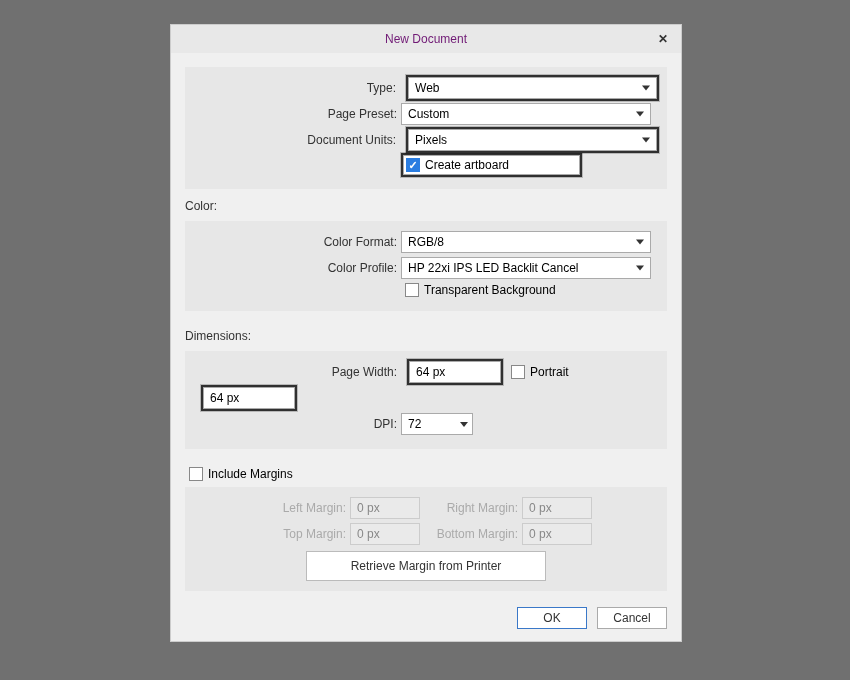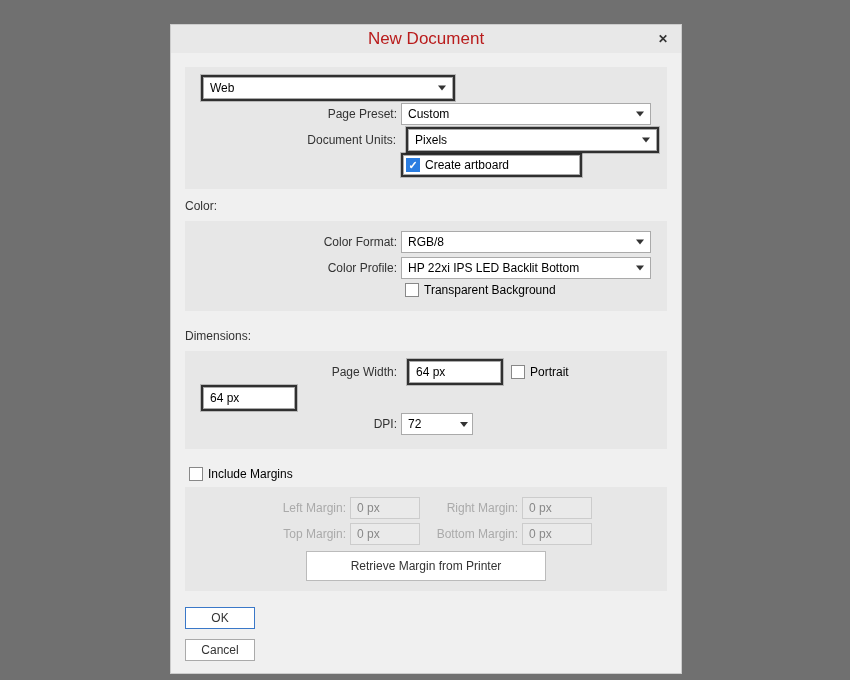--- a/index.html
+++ b/index.html
@@ -1,19 +1,19 @@
 <!DOCTYPE html>
 <html><head>
 <meta charset="utf-8">
 <style>
 * { box-sizing: border-box; margin: 0; padding: 0; font-family: "Segoe UI", Tahoma, sans-serif; font-size: 12px; }
 body { background: #707070; width: 850px; height: 680px; position: relative; }
 .dialog { position: absolute; left: 170px; top: 24px; width: 512px; background: #f0f0f0; border: 1px solid #cccccc; }
 .titlebar { height: 28px; display: flex; align-items: center; justify-content: center; position: relative; background: #e8e8e8; }
-.titlebar .title { font-size: 17px; color: #b91c1c; }
+.titlebar .title { font-size: 12px; color: #701a75; }
 .titlebar .close { position: absolute; right: 8px; top: 4px; width: 20px; height: 20px; display: flex; align-items: center; justify-content: center; font-size: 15px; cursor: pointer; color: #333; font-weight: bold; }
 .content { padding: 14px 14px 10px 14px; }
 .section { background: #e7e7e7; padding: 10px 10px 10px 10px; margin-bottom: 10px; }
 .section-plain { background: transparent; padding: 0 0 8px 0; margin-bottom: 10px; }
 .section-title { color: #333; margin-bottom: 8px; font-size: 12px; }
 .row { display: flex; align-items: center; margin-bottom: 4px; min-height: 22px; }
 .row .lbl { width: 206px; text-align: right; padding-right: 4px; color: #333; }
 .dropdown { position: relative; height: 22px; background: #fff; border: 1px solid #aaa; display: flex; align-items: center; padding: 0 20px 0 6px; cursor: pointer; }
 .dropdown .arrow { position: absolute; right: 6px; top: 50%; transform: translateY(-50%); width: 0; height: 0; border-left: 4px solid transparent; border-right: 4px solid transparent; border-top: 5px solid #333; }
 .dropdown.hl, .textinput.hl { outline: 2px solid #303030; outline-offset: 0; box-shadow: 0 0 0 3px rgba(0,0,0,0.2); margin-left: 8px; }
@@ -26,40 +26,41 @@
 .checkbox.checked::after { content: "✓"; color: #fff; font-size: 11px; line-height: 1; font-weight: bold; }
 .checkline { display: flex; align-items: center; margin-left: 210px; margin-bottom: 4px; }
 .checkline.hl { background: #fff; border: 1px solid #aaa; padding: 2px 70px 2px 2px; margin-left: 208px; outline: 2px solid #303030; box-shadow: 0 0 0 3px rgba(0,0,0,0.2); width: fit-content; }
 .margins-box { background: #e7e7e7; padding: 10px 10px 10px 10px; margin-top: 6px; }
 .margin-row { display: flex; align-items: center; justify-content: center; margin-bottom: 4px; }
 .margin-row .mlbl { color: #aaa; text-align: right; padding-right: 4px; width: 90px; }
 .margin-row .mlbl.r { margin-left: 12px; }
 .margin-input { width: 70px; height: 22px; background: #eaeaea; border: 1px solid #ccc; color: #888; padding: 0 6px; display: flex; align-items: center; }
 .btnrow { display: flex; justify-content: center; margin-top: 6px; }
 .widebtn { width: 240px; height: 30px; background: #fff; border: 1px solid #bbb; display: flex; align-items: center; justify-content: center; cursor: pointer; color: #333; }
-.footer { display: flex; justify-content: flex-end; padding: 6px 14px 12px 14px; gap: 10px; flex-direction: column; }
+.footer { display: flex; justify-content: flex-end; padding: 6px 14px 12px 14px; gap: 10px; }
 .btn { width: 70px; height: 22px; background: #fff; border: 1px solid #aaa; display: flex; align-items: center; justify-content: center; cursor: pointer; color: #333; }
 .btn.primary { border-color: #3a78c8; }
 .include-row { display: flex; align-items: center; padding-left: 4px; }
 </style>
 </head>
 <body>
 
 <div class="dialog">
   <div class="titlebar">
     <span class="title">New Document</span>
     <div class="close">
         <span>✕</span>
       </div>
   </div>
 
   <div class="content">
 
     <div class="section">
       <div class="row">
+        <div class="lbl">Type:</div>
         <div class="dropdown hl" style="width:250px">
           <span>Web</span>
           <span class="arrow"></span>
         </div>
       </div>
       <div class="row">
         <div class="lbl">Page Preset:</div>
         <div class="dropdown" style="width:250px">
           <span>Custom</span>
           <span class="arrow"></span>
@@ -84,21 +85,21 @@
         <div class="row">
           <div class="lbl">Color Format:</div>
           <div class="dropdown" style="width:250px">
             <span>RGB/8</span>
             <span class="arrow"></span>
           </div>
         </div>
         <div class="row">
           <div class="lbl">Color Profile:</div>
           <div class="dropdown" style="width:250px">
-            <span>HP 22xi IPS LED Backlit Bottom</span>
+            <span>HP 22xi IPS LED Backlit Cancel</span>
             <span class="arrow"></span>
           </div>
         </div>
         <div class="checkline" style="margin-left:210px">
           <span class="checkbox"></span>
           <span>Transparent Background</span>
         </div>
       </div>
     </div>
 

